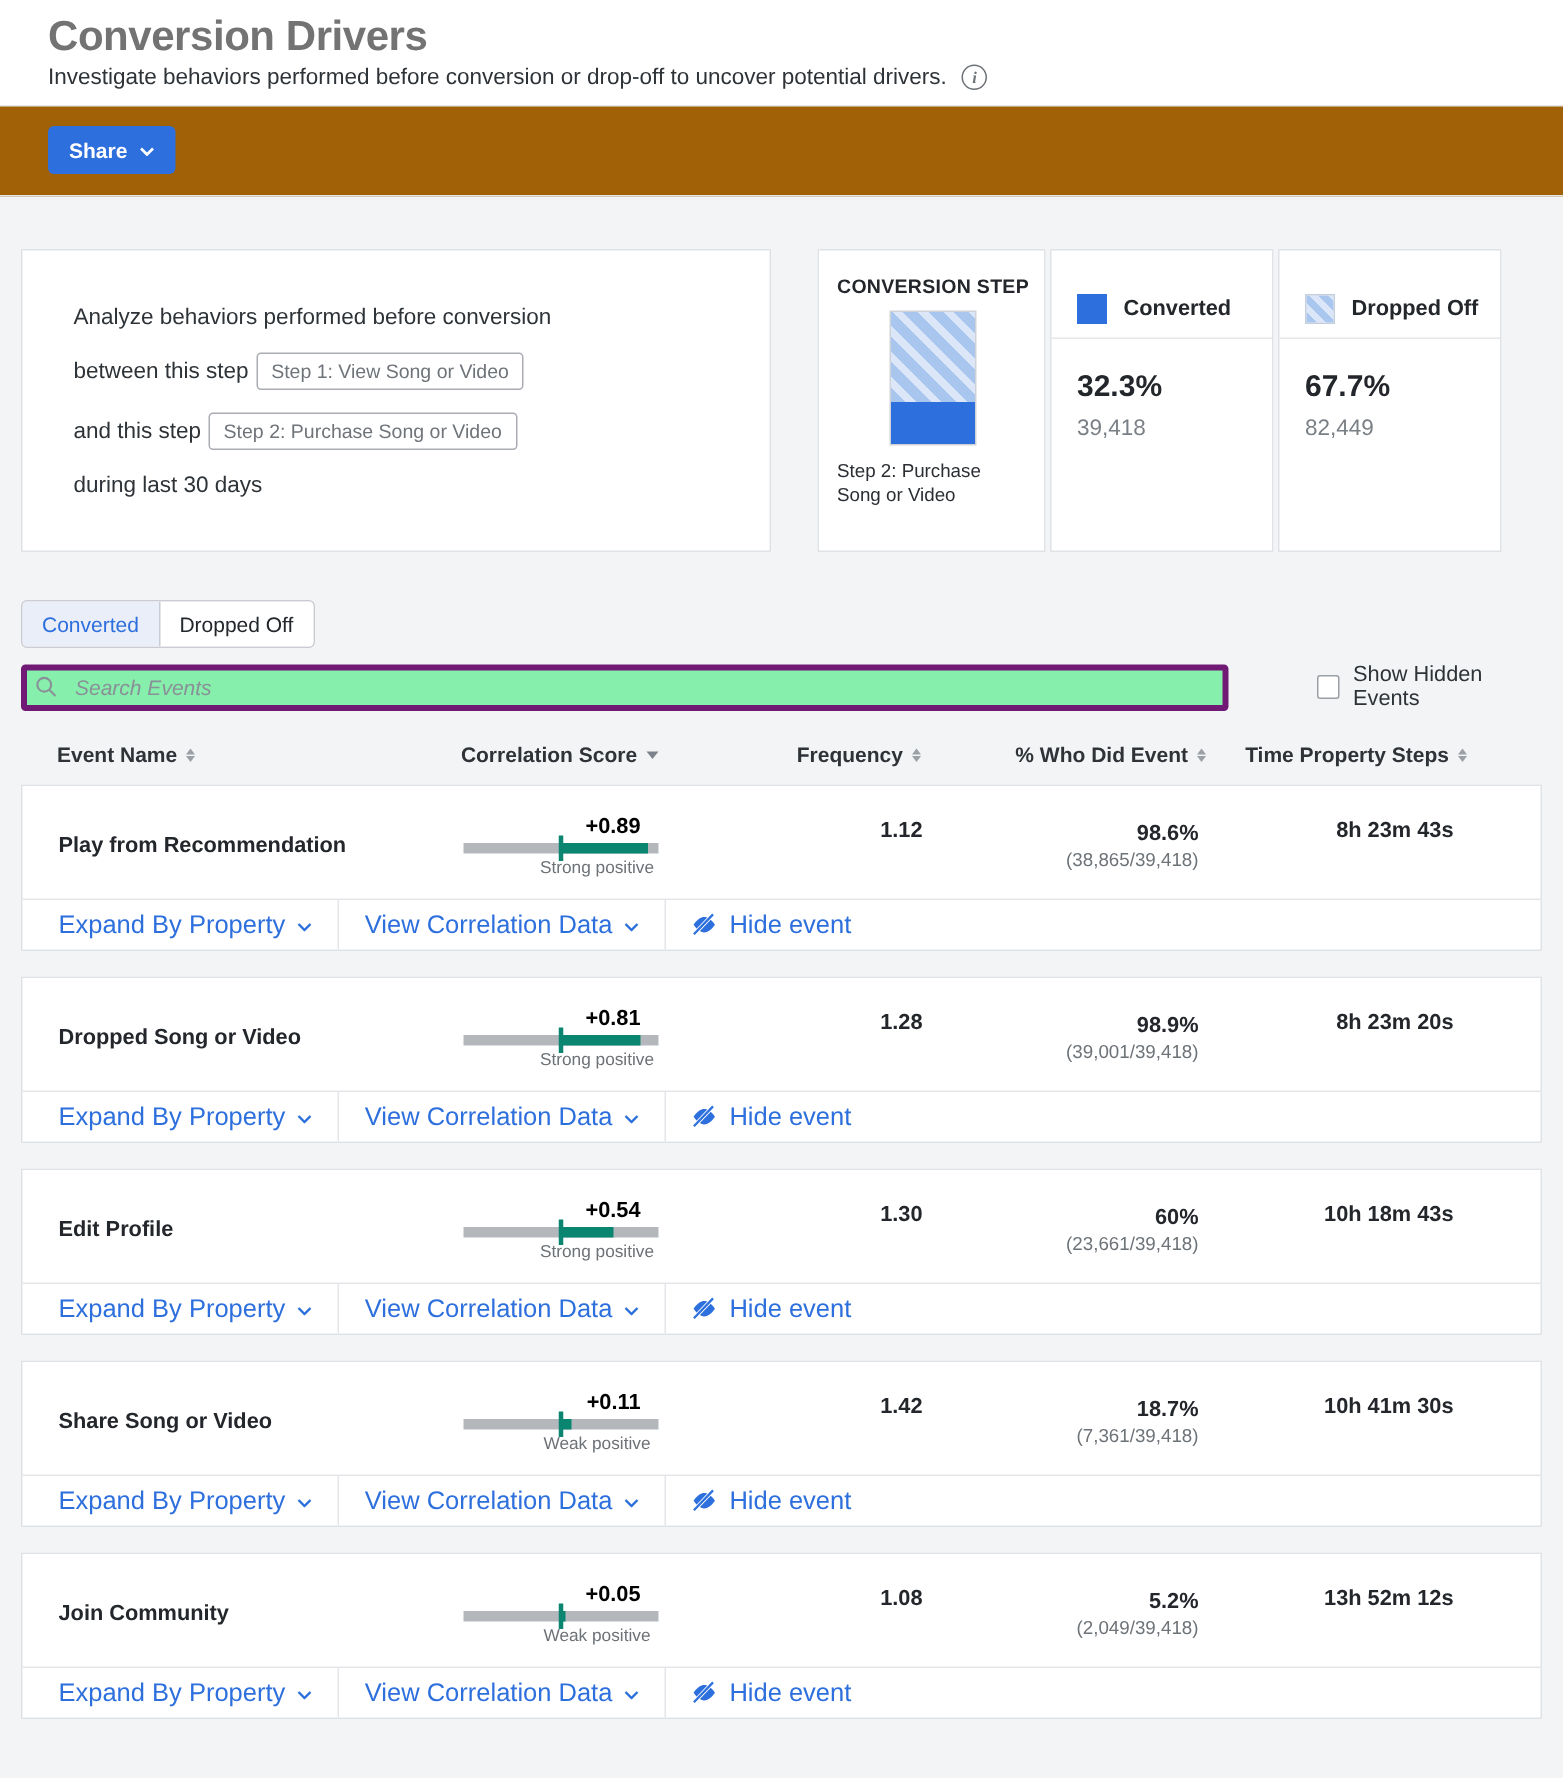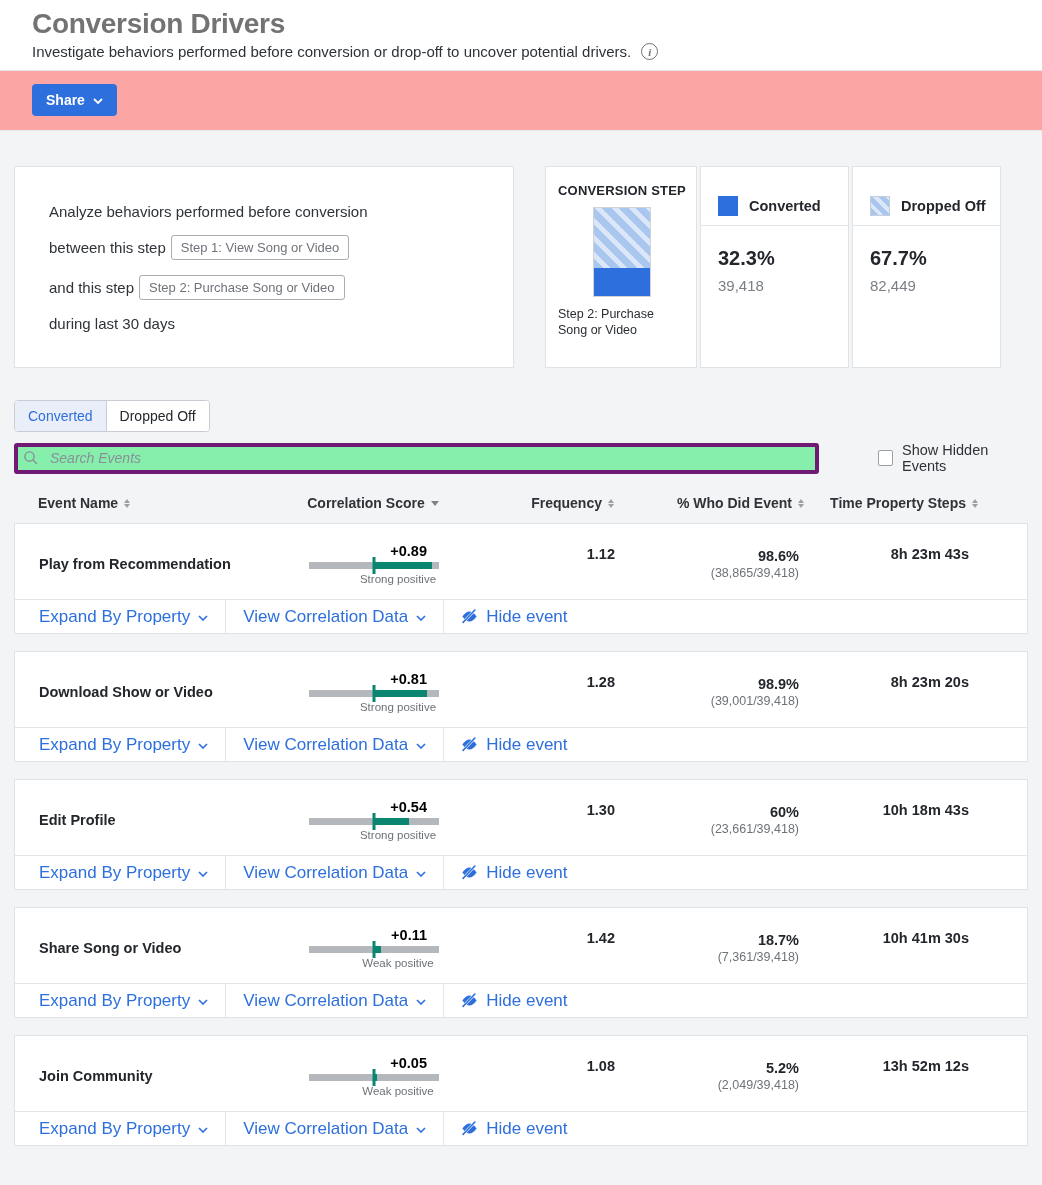--- a/index.html
+++ b/index.html
@@ -9,21 +9,21 @@
     background:#f3f4f6; color:#23262b; width:1042px; height:1185px; overflow:hidden;
   }
   
   .app-header { background:#fff; border-bottom:1px solid #e4e6e9; padding:8px 32px 10px 32px; }
   .page-title { font-size:28px; font-weight:700; color:#737373; letter-spacing:-0.3px; }
   .subtitle-row { display:flex; align-items:center; gap:10px; margin-top:3px; }
   .page-subtitle { font-size:15px; color:#2e3338; }
   .info-icon { width:17px; height:17px; border:1.5px solid #6d7277; border-radius:50%;
     display:inline-flex; align-items:center; justify-content:center; font-size:11px; color:#6d7277;
     font-family:"Liberation Serif",serif; font-style:italic; font-weight:700; }
-  .toolbar { background:#fca5a5; border-bottom:1px solid #e4e6e9; padding:13px 32px 14px 32px; }
+  .toolbar { background:#a16207; border-bottom:1px solid #e4e6e9; padding:13px 32px 14px 32px; }
   .share-btn { display:inline-flex; align-items:center; gap:8px; background:#2d6fdd; color:#fff;
     border:none; border-radius:4px; padding:8px 14px; font-size:14px; font-weight:700;
     font-family:inherit; cursor:pointer; }
   
   .content { padding:35px 14px 0 14px; }
   .top-row { display:flex; gap:31px; }
   .card { background:#fff; border:1px solid #dfe2e6; }
   .setup-card { width:500px; height:202px; padding:36px 0 0 34px; font-size:15px; color:#2e3338; }
   .setup-line { margin-bottom:15px; display:flex; align-items:center; }
   .step-chip { display:inline-block; border:1px solid #a9adb3; border-radius:3px;
@@ -262,21 +262,21 @@
           <line x1="1.5" y1="14" x2="13.5" y2="1.5" stroke="#fff" stroke-width="2.6"></line>
           <line x1="1.5" y1="14" x2="13.5" y2="1.5" stroke="#2d6fdd" stroke-width="1.4"></line>
         </svg>
         <span>Hide event</span>
       </div>
     </div>
   </div>
 
   <div class="event-card">
     <div class="cols event-main">
-      <div class="ev-name">Download Show or Video</div>
+      <div class="ev-name">Dropped Song or Video</div>
       <div class="corr-cell">
         <div class="corr-score">+0.81</div>
         <div class="corr-track">
           <div class="corr-fill" style="width: 40.5%;"></div>
           <div class="corr-tick"></div>
         </div>
         <div class="corr-strength">Strong positive</div>
       </div>
       <div class="freq-cell">1.28</div>
       <div class="who-cell">

